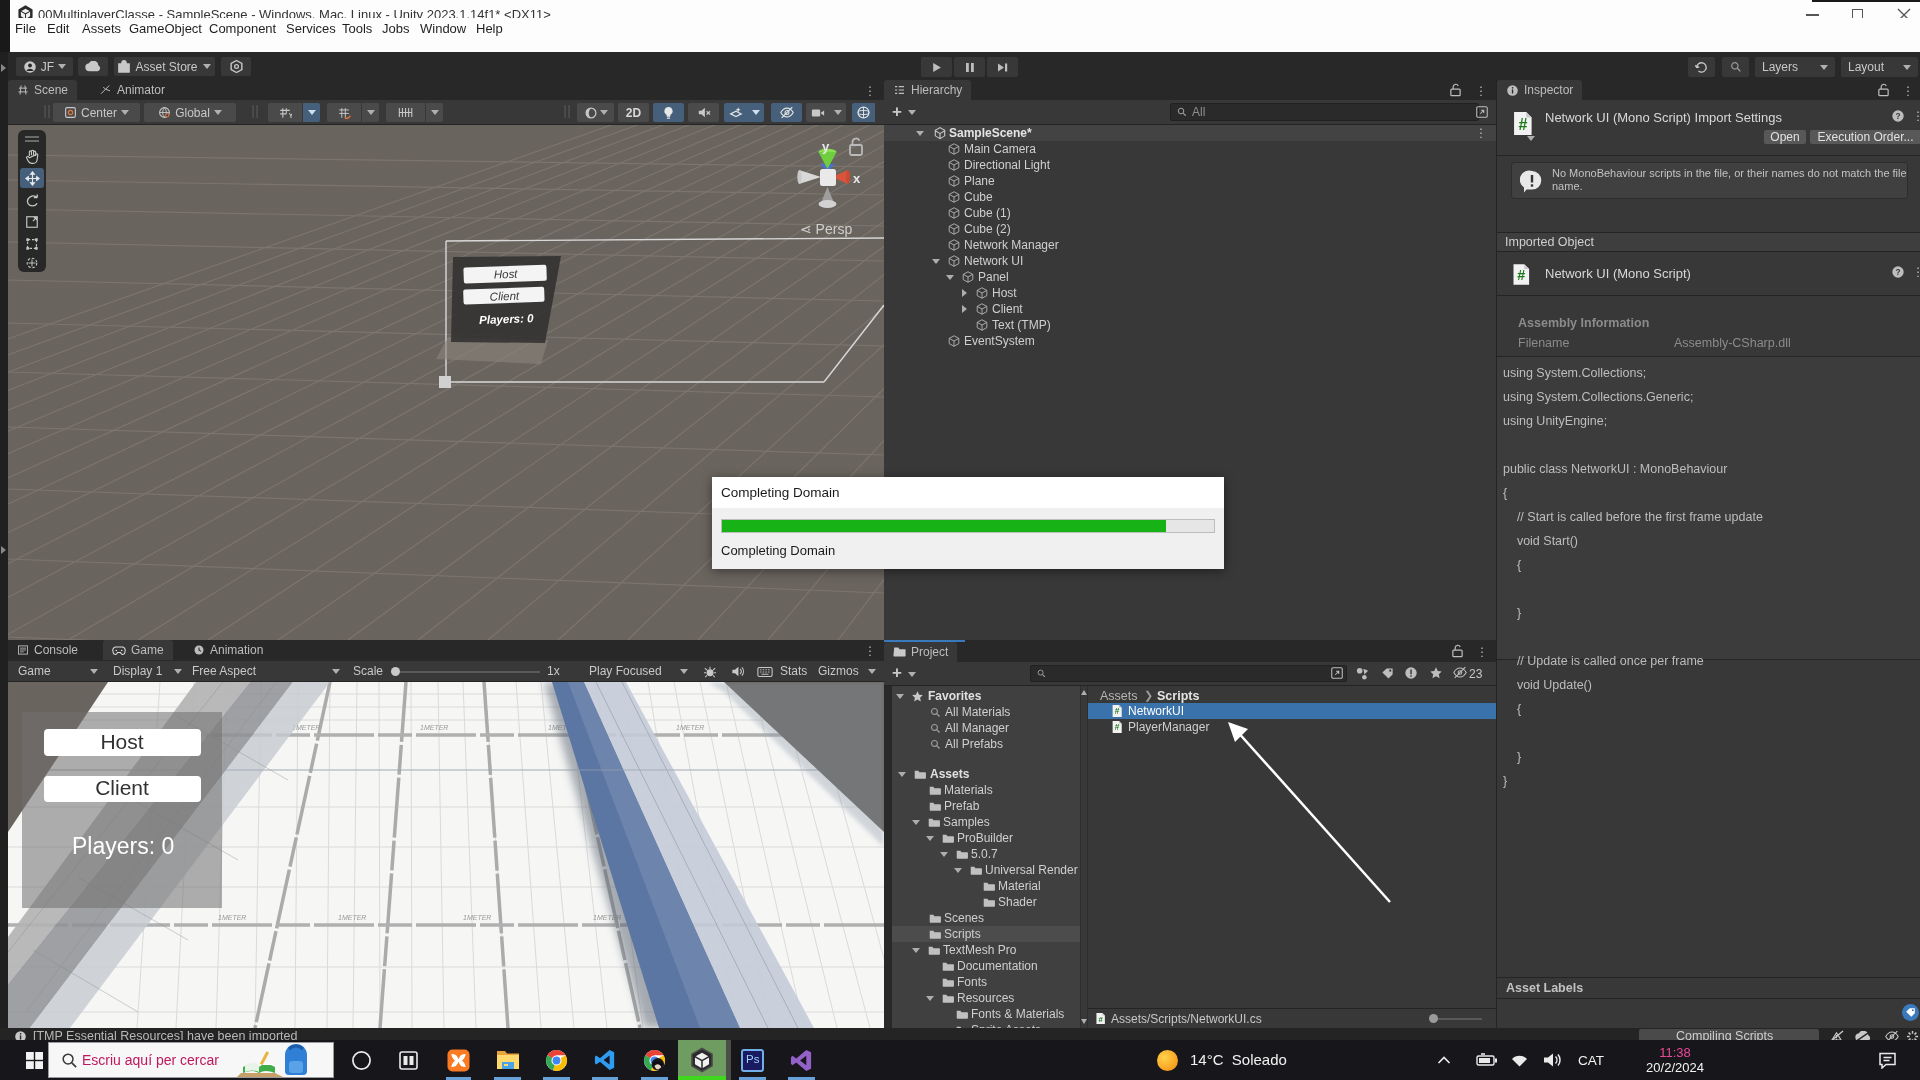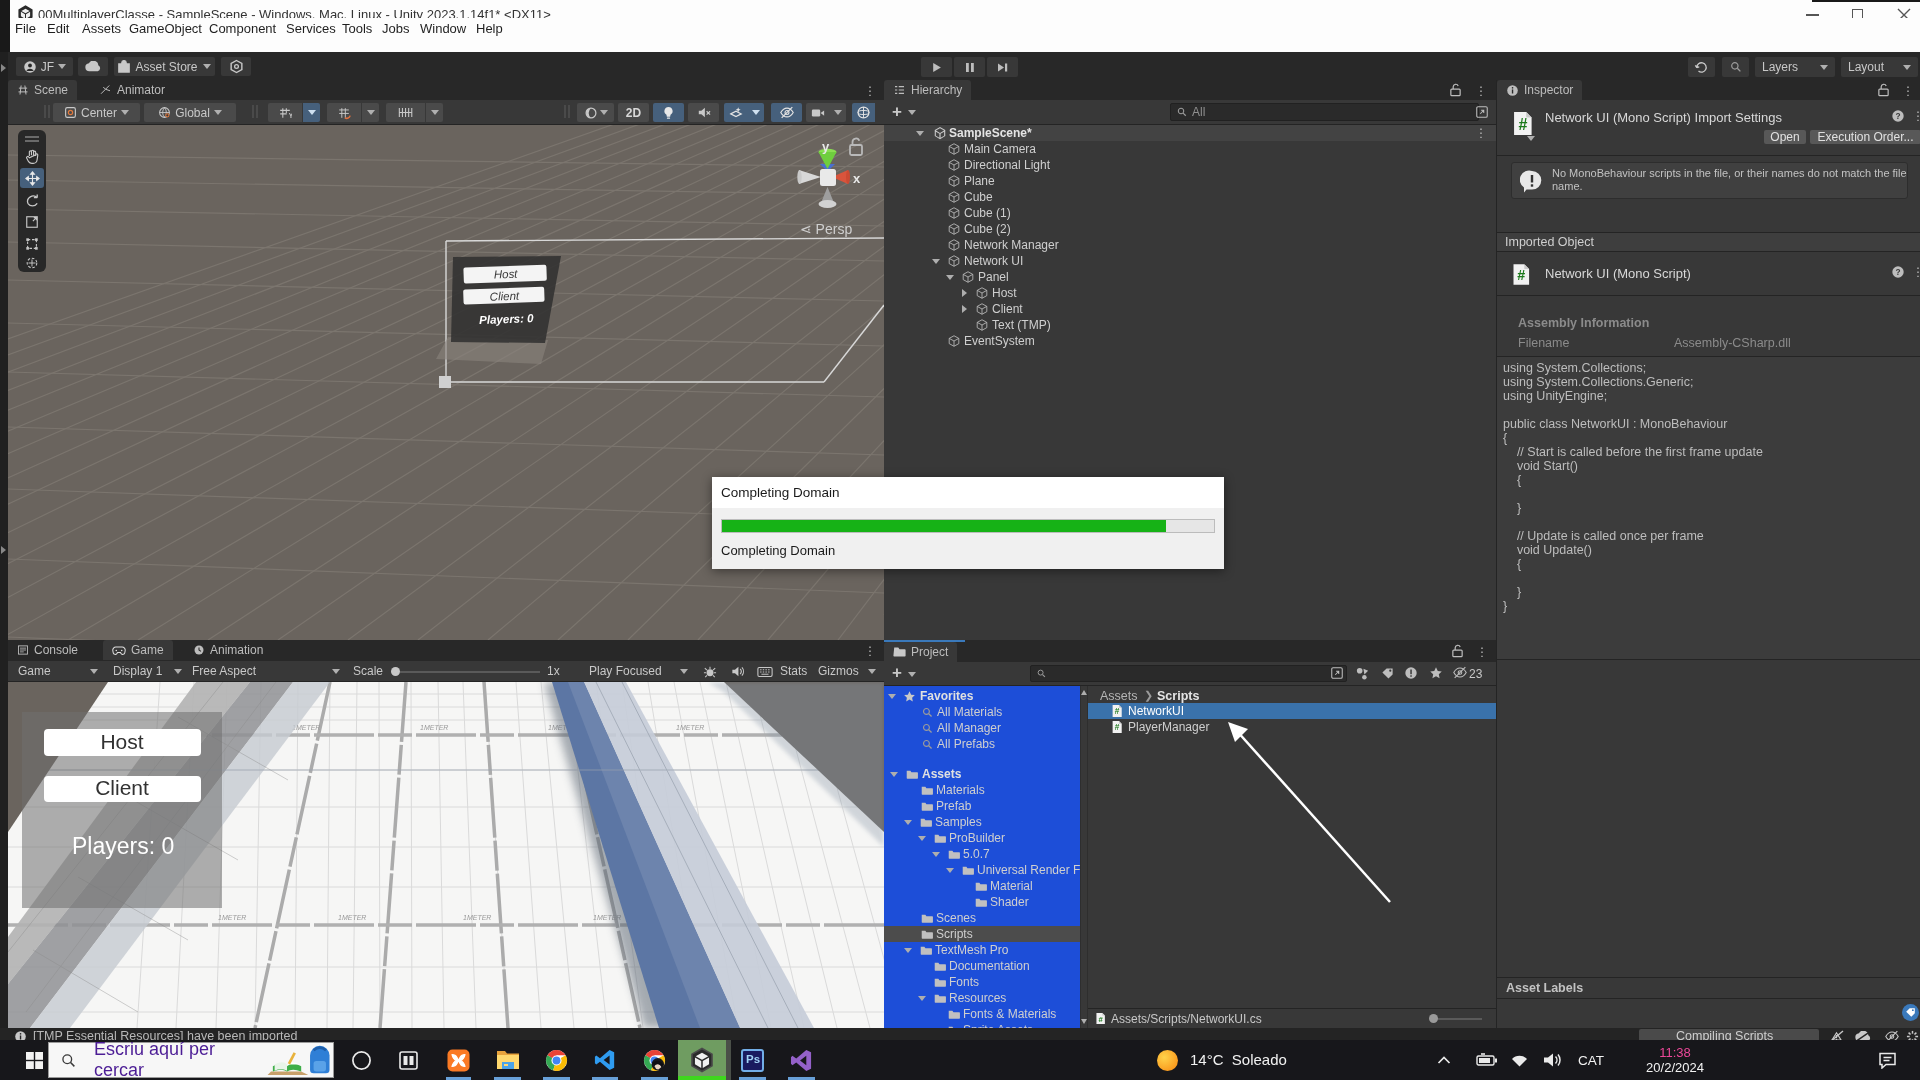--- a/index.html
+++ b/index.html
@@ -550,21 +550,21 @@
         <circle cx="8" cy="8" r="6.5" fill="#bdbdbd"></circle>
         <text x="8" y="11.5" font-size="9.5" font-weight="bold" fill="#383838" text-anchor="middle" font-family="Liberation Sans">?</text>
       </svg>
     </div>
   <div class="tx" style="left:415px;top:185px;color:#bdbdbd;font-size:12px">⋮</div>
   <div class="a" style="left:0;top:215px;width:424px;height:1px;background:#242424"></div>
   <div class="tx" style="left:21px;top:236px;font-size:12.5px;font-weight:bold;color:#8b8b8b">Assembly Information</div>
   <div class="tx" style="left:21px;top:256px;font-size:12.5px;color:#8b8b8b">Filename</div>
   <div class="tx" style="left:177px;top:256px;font-size:12.5px;color:#8b8b8b">Assembly-CSharp.dll</div>
   <div class="a" style="left:0;top:276px;width:424px;height:304px;background:#3c3c3c;border-top:1px solid #242424;border-bottom:1px solid #242424"></div>
-  <div class="tx" style="left:6px;top:281px;font-size:12.5px;color:#bdbdbd;line-height:14px;white-space:pre">using System.Collections;
+  <div class="tx" style="left:6px;top:281px;font-size:12.5px;color:#bdbdbd;line-height:24px;white-space:pre">using System.Collections;
 using System.Collections.Generic;
 using UnityEngine;
 
 public class NetworkUI : MonoBehaviour
 {
     // Start is called before the first frame update
     void Start()
     {
 
     }
@@ -793,21 +793,21 @@
       </div>
     <div class="tx" style="left:568px;top:4px">
         <svg width="16" height="13" viewBox="0 0 18 14">
           <path d="M2 7 C4 3.5 7 2 9 2 c2 0 5 1.5 7 5 c-2 3.5-5 5-7 5 c-2 0-5-1.5-7-5Z" fill="none" stroke="#bdbdbd" stroke-width="1.2"></path>
           <circle cx="9" cy="7" r="2" fill="none" stroke="#bdbdbd" stroke-width="1.2"></circle>
           <path d="M3 13 L15 1" stroke="#bdbdbd" stroke-width="1.3"></path>
         </svg>
       </div>
     <div class="tx" style="left:585px;top:5px;color:#c8c8c8;font-size:12px">23</div>
   </div>
-  <div class="a" id="projTree" style="left:0;top:46px;width:196px;height:342px;background:#1d4ed8;overflow:hidden">
+  <div class="a" id="projTree" style="left:8px;top:46px;width:196px;height:342px;background:#404040;overflow:hidden">
     <div class="row" style="top:2px">
         <span class="fold" style="left:4px;top:6px"></span>
         <svg class="a" style="left:19px;top:2px" width="13" height="13" viewBox="0 0 16 16">
           <path d="M8 1.5 l2 4.3 4.6.5 -3.4 3.1 .9 4.6 L8 11.7 3.9 14 l.9-4.6 L1.4 6.3 6 5.8Z" fill="#c8c8c8"></path>
         </svg>
         <span class="rt" style="left:36px;font-weight:bold;color:#e0e0e0">Favorites</span>
       </div>
     <div class="row" style="top:18px">
         <svg class="a" style="left:37px;top:2px" width="13" height="13">
           <use href="#search"></use>
@@ -1012,21 +1012,21 @@
       <rect x="0" y="0" width="7.8" height="7.8" fill="#f2f2f2"></rect>
       <rect x="9.2" y="0" width="7.8" height="7.8" fill="#f2f2f2"></rect>
       <rect x="0" y="9.2" width="7.8" height="7.8" fill="#f2f2f2"></rect>
       <rect x="9.2" y="9.2" width="7.8" height="7.8" fill="#f2f2f2"></rect>
     </svg>
   <div class="a" style="left:48px;top:2px;width:286px;height:36px;background:#f7f7f7;border:1px solid #9a9a9a;display:flex;align-items:center">
     <svg style="margin-left:12px" width="17" height="17" viewBox="0 0 18 18">
         <circle cx="7.5" cy="7.5" r="5.2" fill="none" stroke="#3a3a3a" stroke-width="1.6"></circle>
         <path d="M11.5 11.5 L16 16" stroke="#3a3a3a" stroke-width="1.8"></path>
       </svg>
-    <span style="margin-left:18px;font-size:18px;color:#4c1d95">Escriu aquí per cercar</span>
+    <span style="margin-left:4px;font-size:14px;color:#be185d">Escriu aquí per cercar</span>
     <svg style="margin-left:14px" width="78" height="34" viewBox="0 0 78 34">
       <polygon points="8,30 42,30 50,34 4,34" fill="#c8a06a"></polygon>
       <path d="M10 24 q10 -6 16 0 q6 -6 16 0 l0 6 q-10 -4 -16 0 q-6 -4 -16 0Z" fill="#3fae49"></path>
       <path d="M12 22 q9 -5 14 0 l0 7 q-7 -3 -14 0Z" fill="#e8f4e8"></path>
       <path d="M40 22 q-9 -5 -14 0" fill="#fff"></path>
       <rect x="30" y="8" width="3" height="14" fill="#e8b23c" transform="rotate(28 31 15)"></rect>
       <path d="M52 12 a11 11 0 0 1 22 0 l0 16 a4 4 0 0 1 -4 4 l-14 0 a4 4 0 0 1 -4 -4Z" fill="#2f7fd6"></path>
       <rect x="56" y="18" width="14" height="12" rx="3" fill="#5aa2e8"></rect>
       <path d="M56 6 q7 -6 14 0" fill="none" stroke="#1d5da8" stroke-width="3"></path>
     </svg>
@@ -1073,21 +1073,21 @@
     </svg>
   <div class="a" style="left:678px;top:0;width:48px;height:40px;background:#6f9c61"></div>
   <div class="a" style="left:726px;top:0;width:5px;height:40px;background:#4a4f48"></div>
   <div class="a" style="left:678px;top:36px;width:48px;height:4px;background:#3ed71e"></div>
   <svg class="a" style="left:689px;top:7px" width="26" height="26" viewBox="0 0 24 24">
       <path d="M12 0.5 22 6.2 V17.8 L12 23.5 2 17.8 V6.2Z" fill="#4a4a4a"></path>
       <path d="M12 2.2 20.5 7 V17 L12 21.8 3.5 17 V7Z" fill="#2a2a2a"></path>
       <path fill="#f0f0f0" d="M12 5.2 L17.8 8.5 12 11.8 6.2 8.5Z M5.5 9.6 L11.3 12.9 V19.3 L5.5 16Z M18.5 9.6 V16 L12.7 19.3 V12.9Z"></path>
     </svg>
   <div class="a" style="left:741px;top:9px;width:23px;height:23px;background:#191a60;border-radius:3px;border:2px solid #72aee8">
-      <span class="tx" style="left:3px;top:2px;font-size:11.5px;font-weight:bold;color:#9fd1f5">Ps</span>
+      <span class="tx" style="left:3px;top:2px;font-size:11.5px;font-weight:normal;color:#9fd1f5">Ps</span>
     </div>
   <svg class="a" style="left:790px;top:9px" width="23" height="23" viewBox="0 0 24 24">
       <path d="M17 1 L22 3.5 V20.5 L17 23 L6.5 14 L2.5 17 L1 15.5 V8.5 L2.5 7 L6.5 10 Z M17 7 L10.5 12 L17 17Z" fill="#9461c9"></path>
     </svg>
   <div class="a" style="left:446px;top:37px;width:25px;height:3px;background:#68a0d8"></div>
   <div class="a" style="left:494px;top:37px;width:27px;height:3px;background:#68a0d8"></div>
   <div class="a" style="left:543px;top:37px;width:27px;height:3px;background:#68a0d8"></div>
   <div class="a" style="left:592px;top:37px;width:26px;height:3px;background:#68a0d8"></div>
   <div class="a" style="left:641px;top:37px;width:27px;height:3px;background:#68a0d8"></div>
   <div class="a" style="left:739px;top:37px;width:27px;height:3px;background:#68a0d8"></div>

